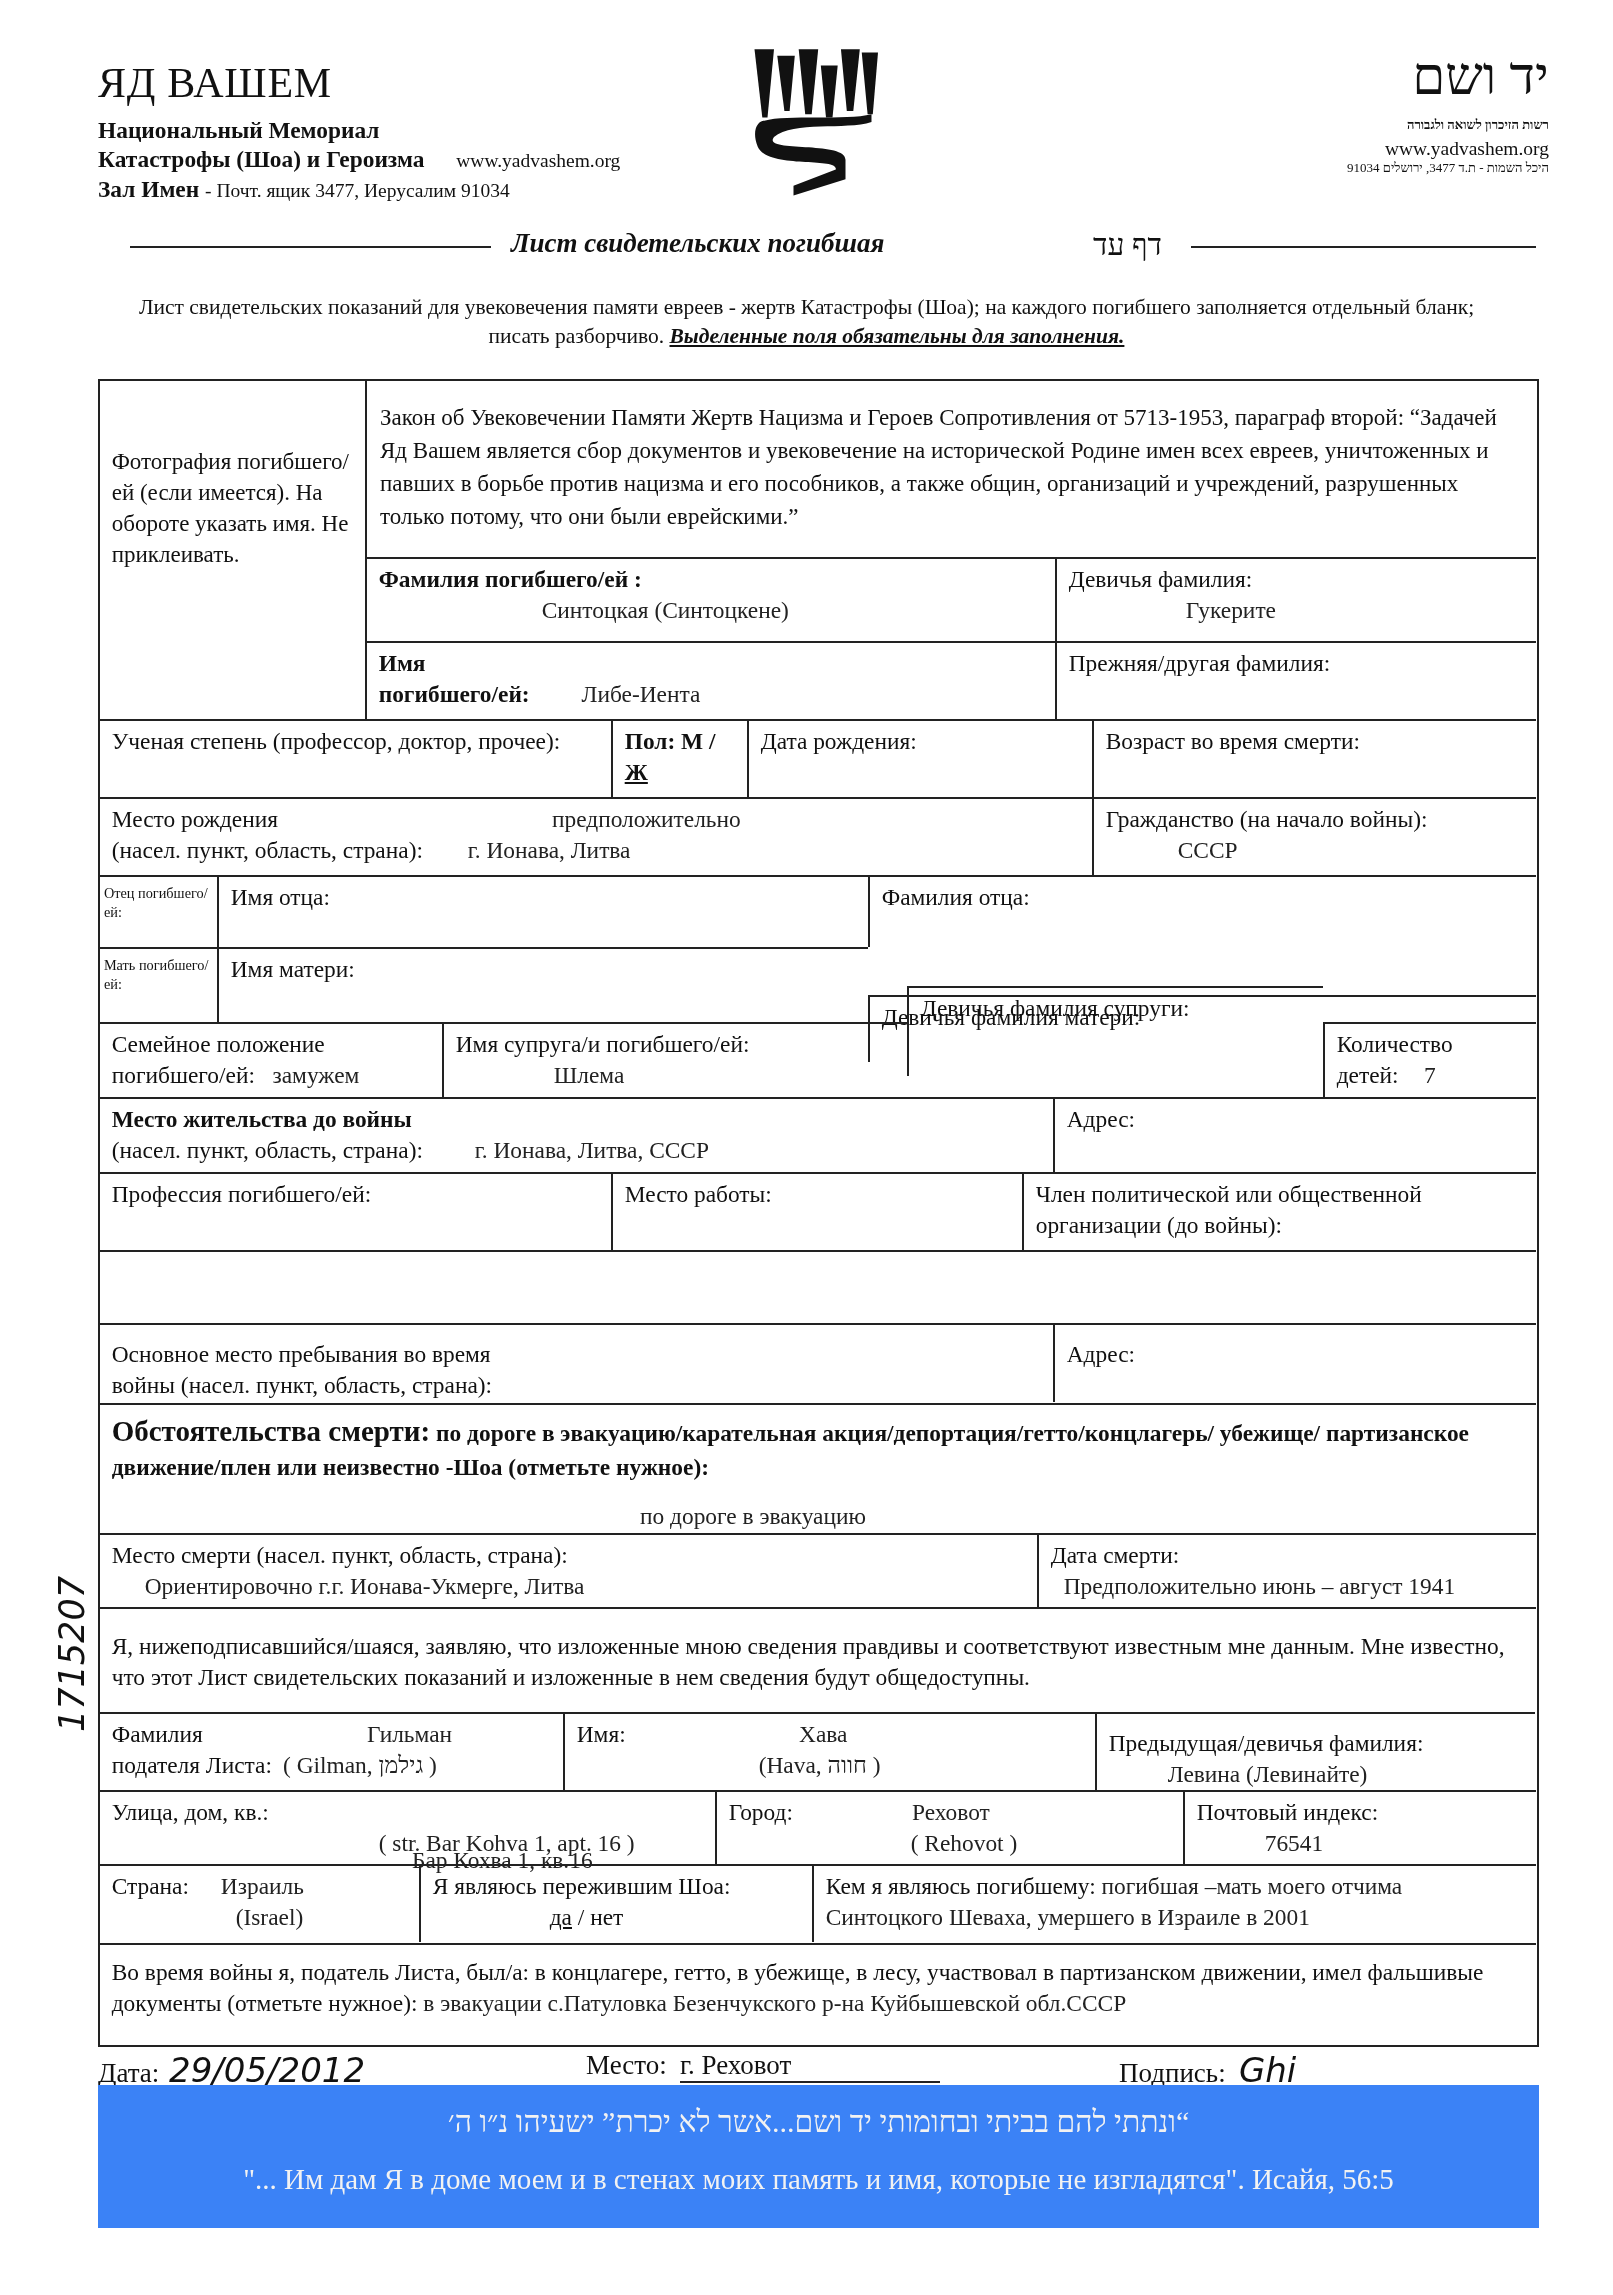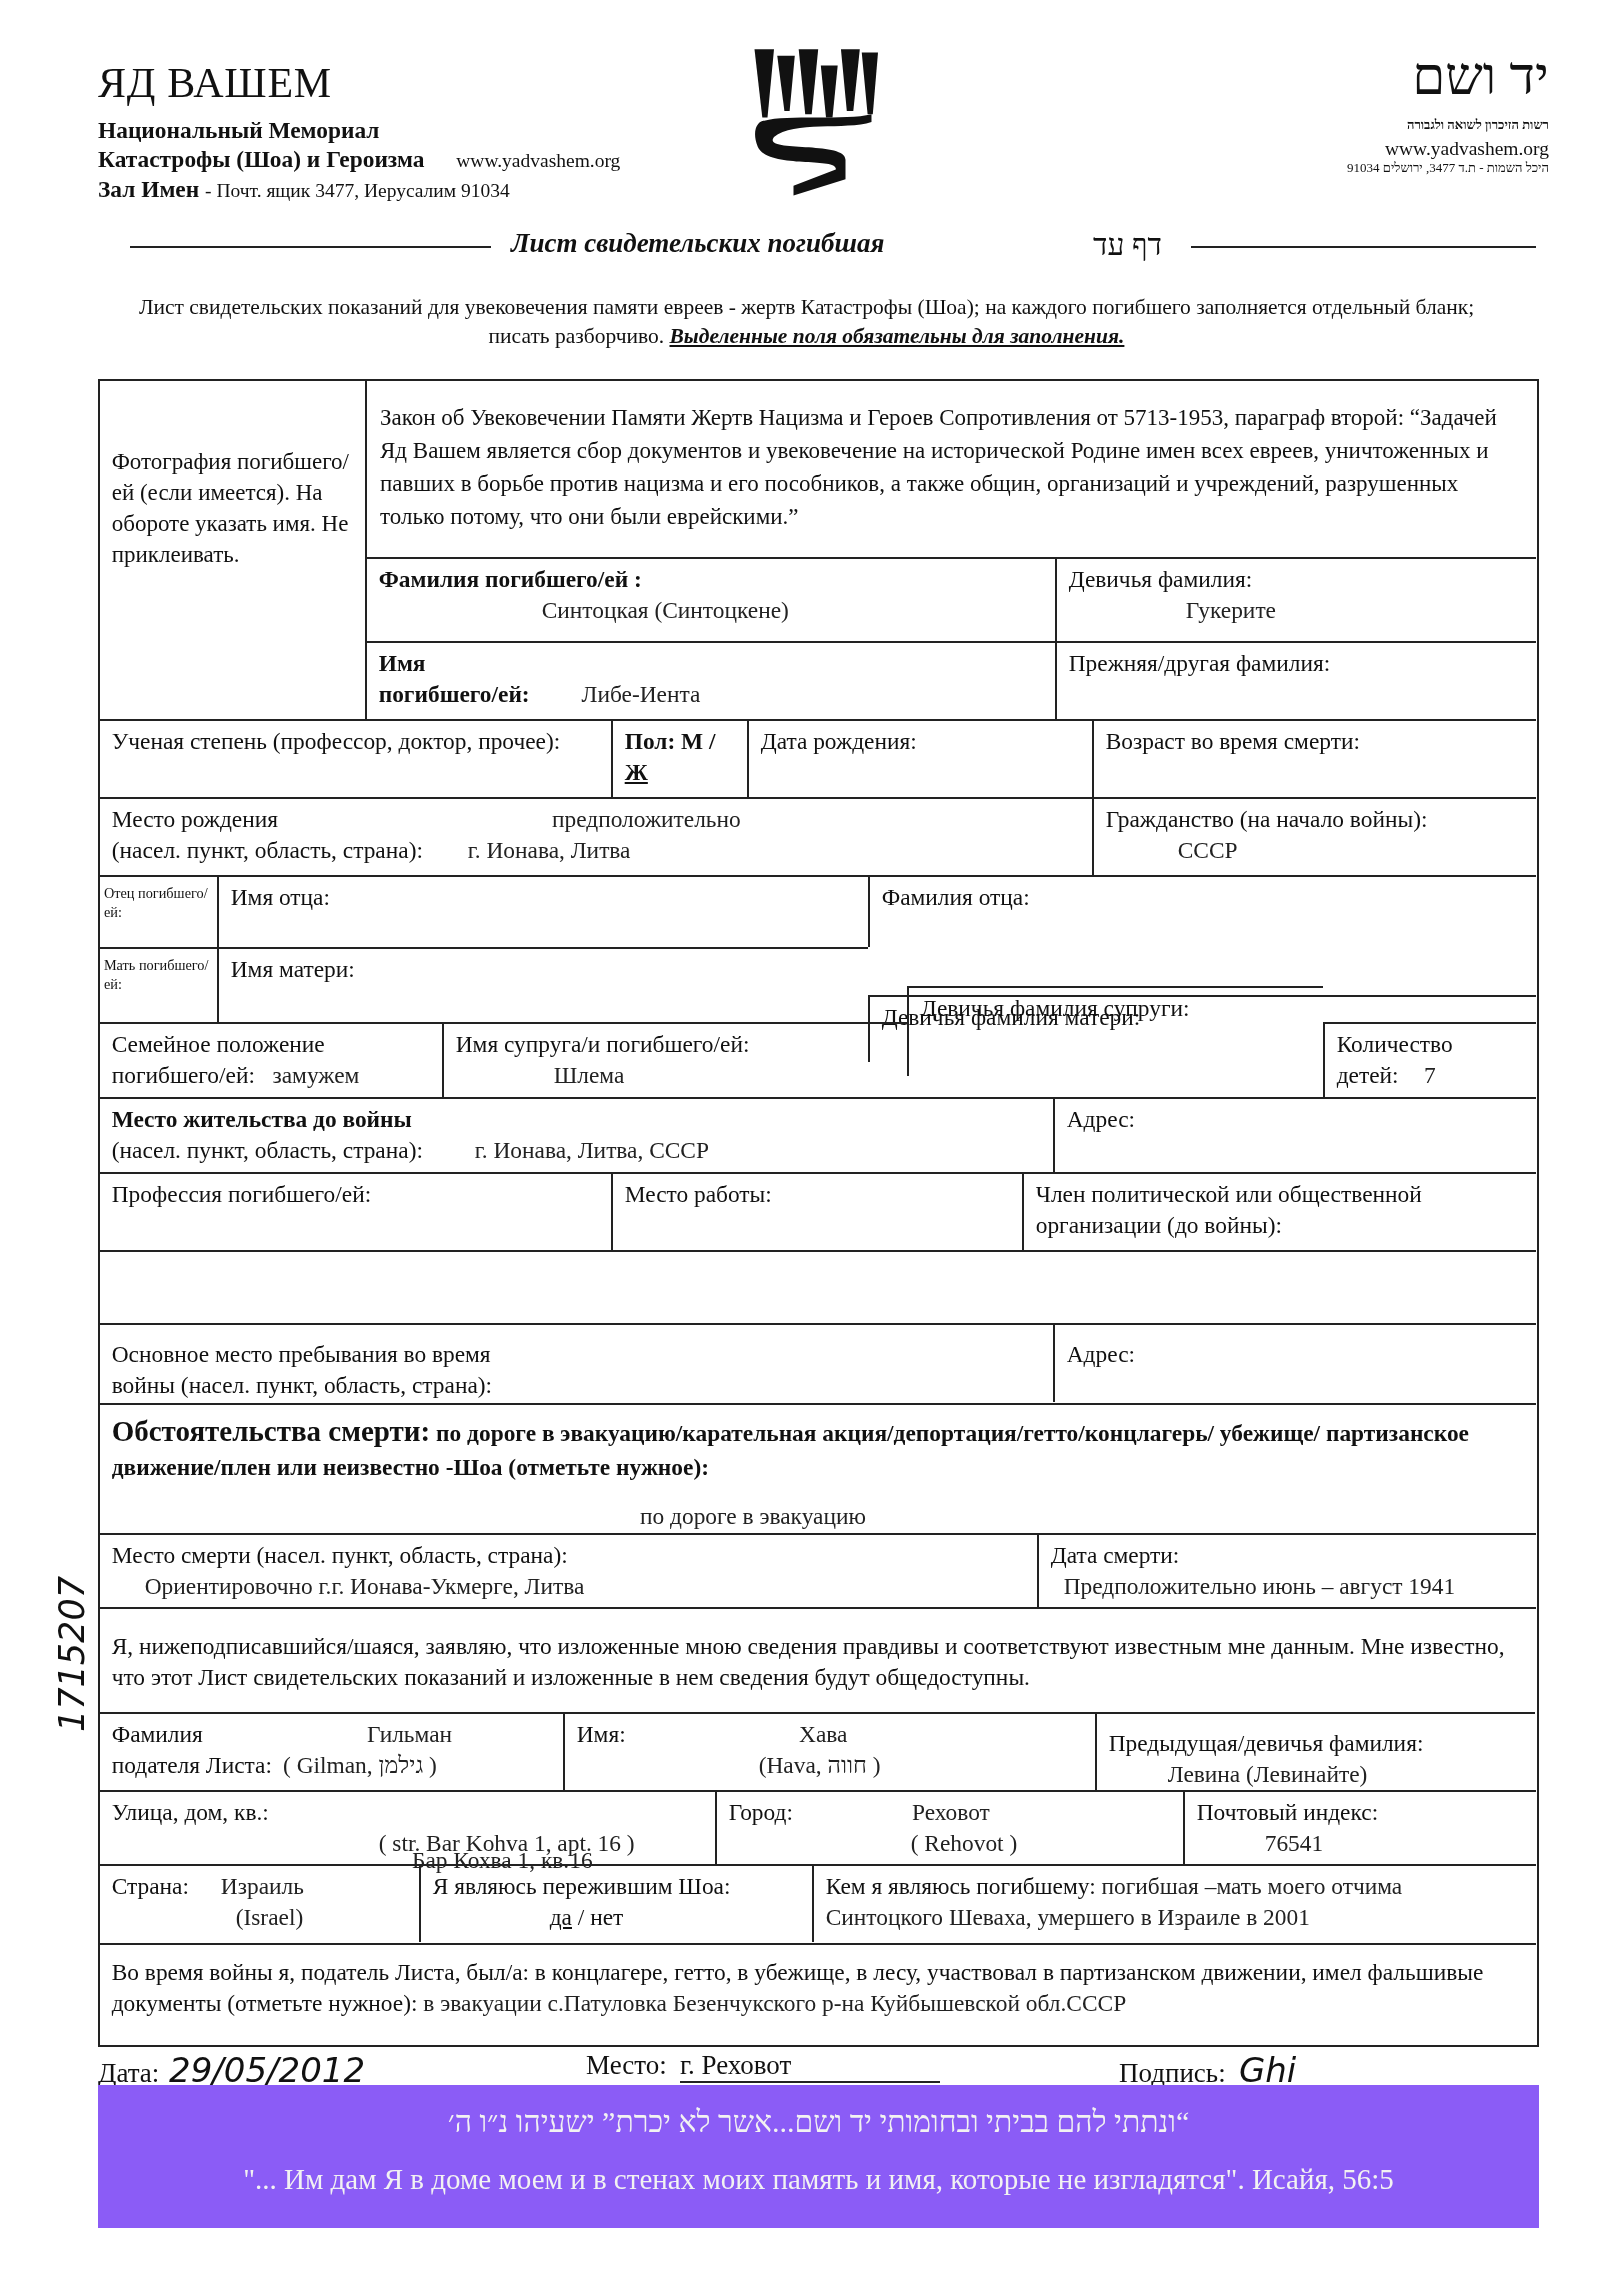--- a/index.html
+++ b/index.html
@@ -22,21 +22,21 @@
   .form { left:98px; top:379px; width:1441px; height:1668px; border:2.6px solid #222; box-sizing:border-box; }
   .cell { position:absolute; box-sizing:border-box; font-size:23.4px; line-height:31px; padding:5.2px 11.7px; }
   .bt { border-top:2.6px solid #222; }
   .bl { border-left:2px solid #222; }
   .b { font-weight:bold; }
   .val { color:#222; }
   .tiny { font-size:14.3px; line-height:19.5px; padding:6.5px 3.9px; }
   .footer-row { top:2050px; height:46px; font-size:27px; }
   .hand { font-family:"DejaVu Sans",sans-serif; font-style:italic; font-size:34px; }
   .uline { border-bottom:2px solid #222; display:inline-block; }
-  .quote-box { left:98px; top:2085px; width:1441px; height:143px; background:#8b5cf6; color:#f2f2f2;text-decoration:underline; }
+  .quote-box { left:98px; top:2085px; width:1441px; height:143px; background:#3b82f6; color:#f2f2f2;text-decoration:underline; }
   .quote-he { position:absolute; top:19.5px; width:100%; text-align:center; font-size:30px; direction:rtl; }
   .quote-ru { position:absolute; top:78px; left:6.5px; width:1428px; text-align:center; font-size:29px; }
   .margin-num { left:36px; top:1549px; width:65px; height:215px; }
 </style>
 </head>
 <body>
 
 <div class="abs hdr-title">ЯД ВАШЕМ</div>
 <div class="abs hdr-line" style="top:117px;">Национальный Мемориал</div>
 <div class="abs hdr-line" style="top:146px;">

